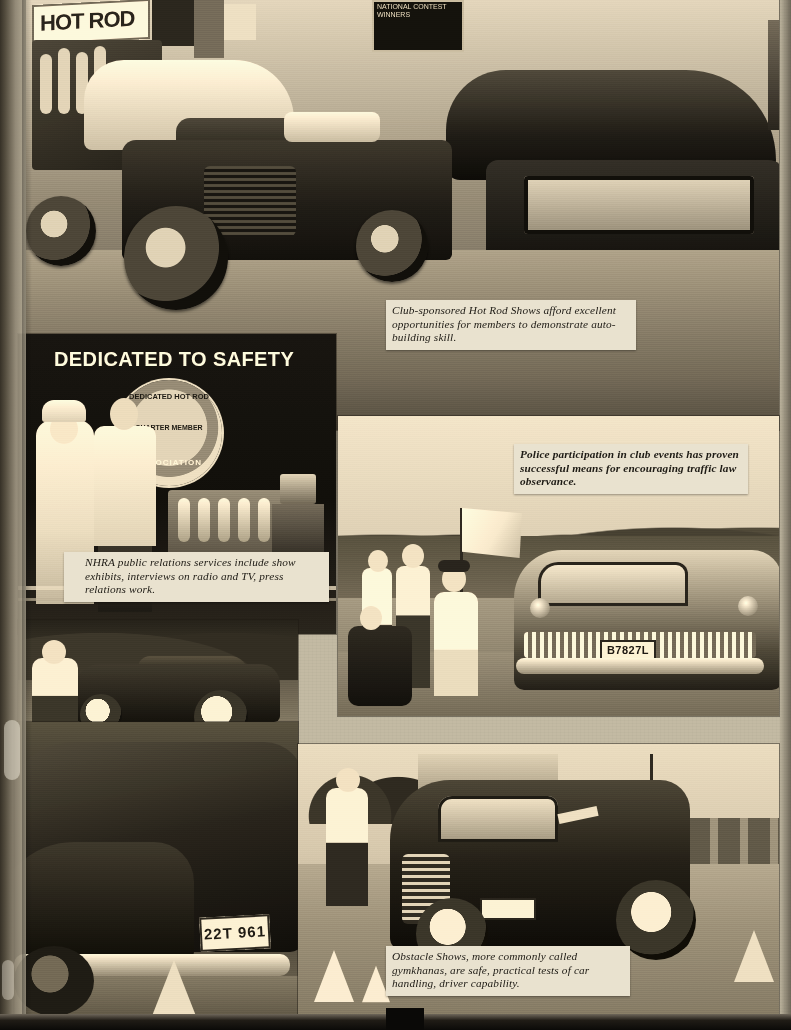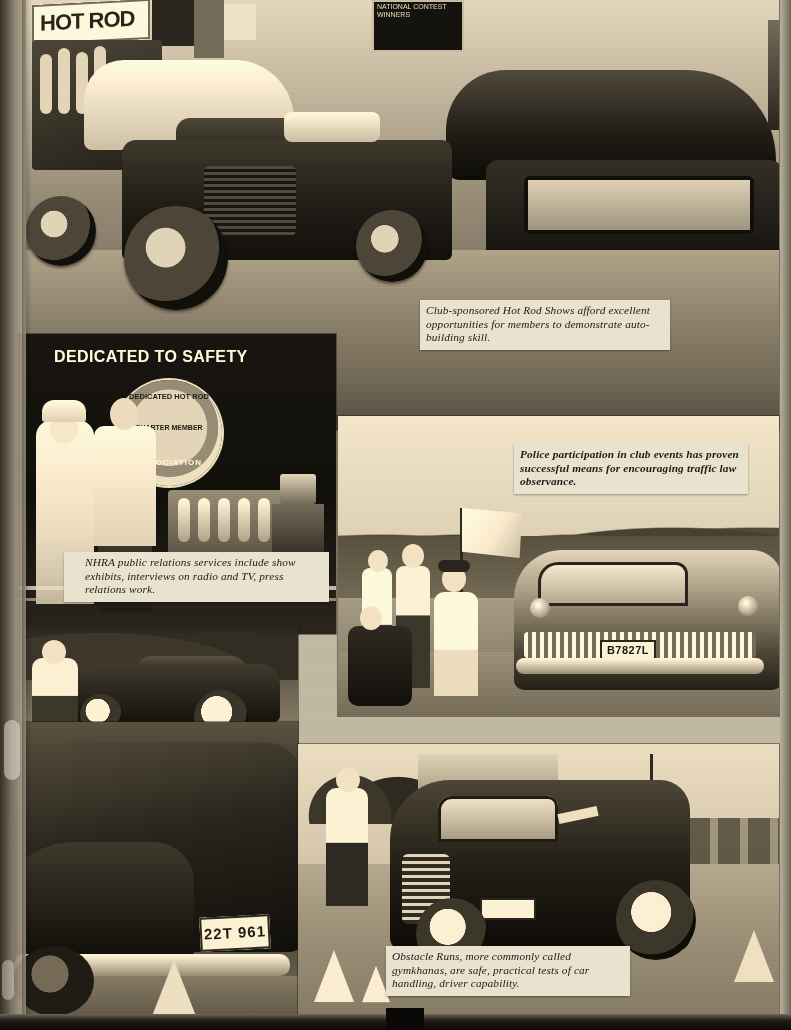--- a/index.html
+++ b/index.html
@@ -135,21 +135,21 @@
   #p1 .chrome{position:absolute;background:linear-gradient(180deg,#e7e1d2,#9b9484);}
   #p1 .crowd{position:absolute;background:#2a261f;border-radius:6px 6px 0 0;}
   
   #p1 .rmach{position:absolute;left:742px;top:20px;width:40px;height:110px;
     background:linear-gradient(180deg,#6e675a,#2a2620);}
 
   
   #p2{left:18px;top:334px;width:318px;height:300px;}
   #p2 .bg{position:absolute;inset:0;background:linear-gradient(180deg,#1a1813 0%,#14120e 55%,#2b271f 100%);}
   #p2 .title{position:absolute;left:36px;top:14px;font-family:"Liberation Sans",sans-serif;
-    font-weight:bold;font-size:16px;color:#f2ecdd;letter-spacing:.4px;}
+    font-weight:bold;font-size:20px;color:#f2ecdd;letter-spacing:.4px;}
   #p2 .seal{position:absolute;left:98px;top:46px;width:106px;height:106px;border-radius:50%;
     background:radial-gradient(circle at 50% 45%,#cfc8b6 0 48%,#8c8575 49% 62%,#d9d2c0 63% 78%,#3a362c 79% 100%);
     box-shadow:0 0 0 2px #d8d1bf;}
   #p2 .seal .line1{position:absolute;left:11px;top:12px;width:84px;text-align:center;
     font-family:"Liberation Sans",sans-serif;font-size:7.5px;font-weight:bold;color:#201d16;}
   #p2 .seal .line2{position:absolute;left:11px;top:44px;width:84px;text-align:center;
     font-family:"Liberation Sans",sans-serif;font-size:7px;font-weight:bold;color:#201d16;}
   #p2 .seal .line3{position:absolute;left:6px;top:78px;width:94px;text-align:center;
     font-family:"Liberation Sans",sans-serif;font-size:8px;font-weight:bold;color:#efe8d6;
     letter-spacing:1px;}
@@ -296,21 +296,21 @@
     background:linear-gradient(180deg,#e9e3d3 0 46%,#2f2b23 47% 100%);border-radius:10px 10px 0 0;}
   #p6 .personh{position:absolute;left:38px;top:24px;width:24px;height:24px;border-radius:50%;background:#ded4bf;}
   #p6 .cone{position:absolute;width:0;height:0;border-left:20px solid transparent;
     border-right:20px solid transparent;border-bottom:52px solid #e4ded0;}
   #p6 .cn1{left:16px;top:206px;}
   #p6 .cn2{left:436px;top:186px;border-bottom-color:#d9d2c0;}
   #p6 .cn3{left:58px;top:214px;transform:scale(.7);}
   #p6 .flagpole{position:absolute;left:352px;top:10px;width:3px;height:64px;background:#2e2a22;}
 
   
-  #cap1{left:386px;top:300px;width:238px;margin-left:34px;}
+  #cap1{left:386px;top:300px;width:238px;}
   #cap2{left:514px;top:444px;width:222px;font-weight:bold;}
   #cap3{left:64px;top:552px;width:238px;padding-left:21px;}
   #cap4{left:386px;top:946px;width:232px;}
 
   
   .speck{position:absolute;background:#efe9da;opacity:.75;}
 </style>
 </head>
 <body>
 
@@ -457,21 +457,21 @@
     <div class="person"></div>
     <div class="personh"></div>
     <div class="cone cn1"></div>
     <div class="cone cn2"></div>
     <div class="cone cn3"></div>
   </div>
 
   <div class="caption" id="cap1">Club-sponsored Hot Rod Shows afford excellent opportunities for members to demonstrate auto-building skill.</div>
   <div class="caption" id="cap2">Police participation in club events has proven successful means for encouraging traffic law observance.</div>
   <div class="caption" id="cap3">NHRA public relations services include show exhibits, interviews on radio and TV, press relations work.</div>
-  <div class="caption" id="cap4">Obstacle Runs, more commonly called gymkhanas, are safe, practical tests of car handling, driver capability.</div>
+  <div class="caption" id="cap4">Obstacle Shows, more commonly called gymkhanas, are safe, practical tests of car handling, driver capability.</div>
 
   <div class="gutter"></div>
   <div class="gutter2"></div>
   <div class="right-edge"></div>
   <div class="bottom-edge"></div>
   <div class="bottom-notch"></div>
 
   <div class="speck" style="left:4px;top:720px;width:16px;height:60px;border-radius:8px;opacity:.5;"></div>
   <div class="speck" style="left:2px;top:960px;width:12px;height:40px;border-radius:6px;opacity:.4;"></div>
 </div>

